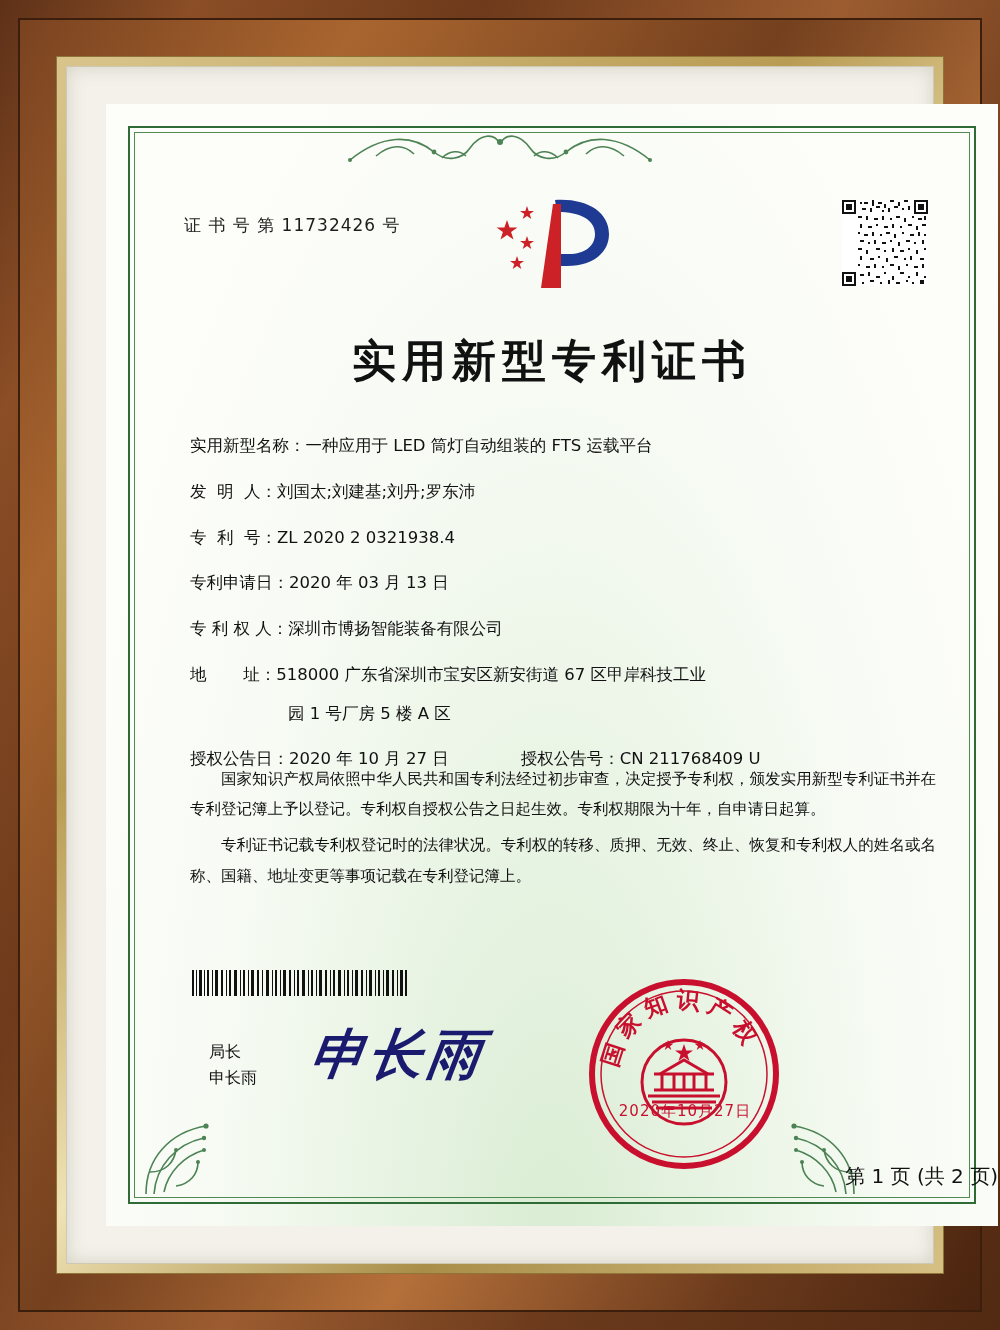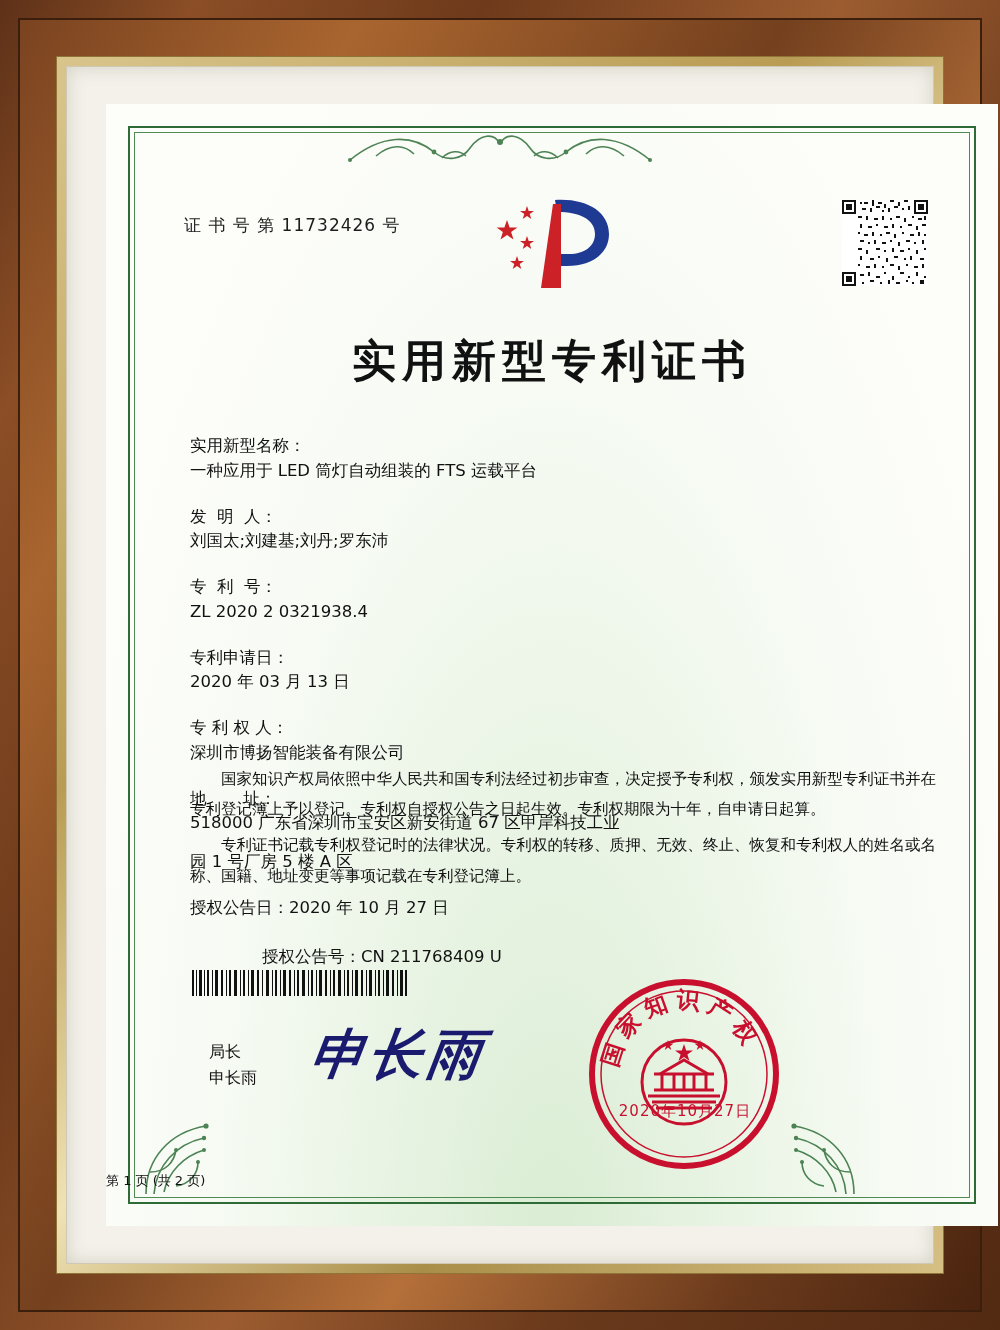--- a/index.html
+++ b/index.html
@@ -75,24 +75,24 @@
     position:absolute;left:0;right:0;top:228px;text-align:center;
     font-size:44px;font-weight:bold;letter-spacing:6px;color:#111;
     font-family:"DejaVu Sans", sans-serif;
   }
   
   .fields{
     position:absolute;left:84px;top:330px;right:60px;
     font-size:16.5px;color:#111;
     font-family:"DejaVu Sans", sans-serif;
   }
-  .field{display:flex;margin-bottom:21px;line-height:1.5;flex-direction:column;}
+  .field{display:flex;margin-bottom:21px;line-height:1.5;}
   .flabel{white-space:pre;flex:0 0 auto;}
   .fvalue{flex:1 1 auto;}
-  .pair{display:flex;gap:24px;}
+  .pair{display:flex;}
   .pair .seg{display:flex;}
   .pair .seg.second{margin-left:72px;}
   
   .paras{
     position:absolute;left:84px;right:62px;top:660px;
     font-size:15.5px;color:#111;line-height:1.95;text-align:justify;
     font-family:"DejaVu Sans", sans-serif;
   }
   .paras p{margin:0 0 6px 0;text-indent:2em;}
   
@@ -119,22 +119,22 @@
     position:absolute;left:478px;top:870px;width:200px;height:200px;
   }
   .seal-date{
     position:absolute;left:494px;top:998px;width:170px;text-align:center;
     font-size:15px;color:#c8102e;
     font-family:"DejaVu Sans", sans-serif;
     letter-spacing:1px;
   }
   
   .page-foot{
-    position:absolute;left:0;right:0;bottom:36px;text-align:left;
-    font-size:13px;color:#111;
+    position:absolute;left:0;right:0;bottom:36px;text-align:right;
+    font-size:20px;color:#111;
     font-family:"DejaVu Sans", sans-serif;
   }
 </style>
 </head>
 <body>
 
 <div class="frame-outer"></div>
 <div class="frame-bevel"></div>
 <div class="frame-gold"></div>
 <div class="frame-mat"></div>

